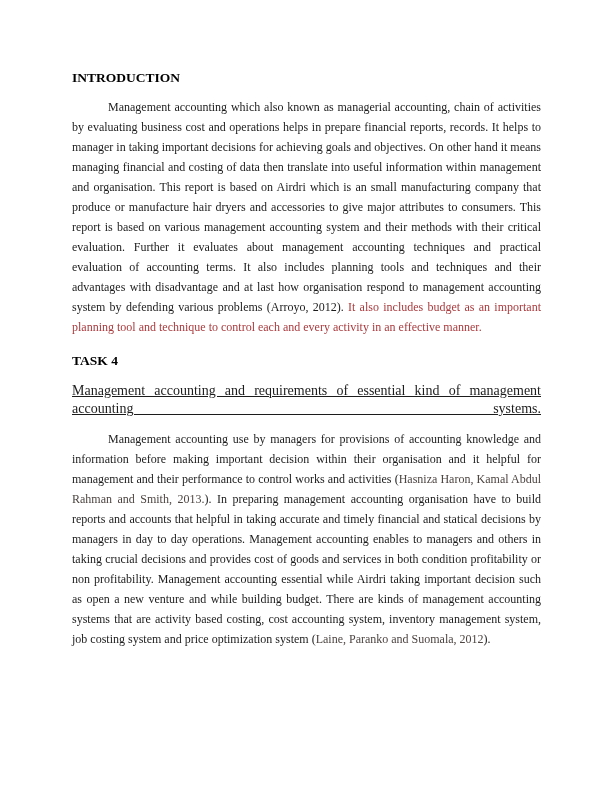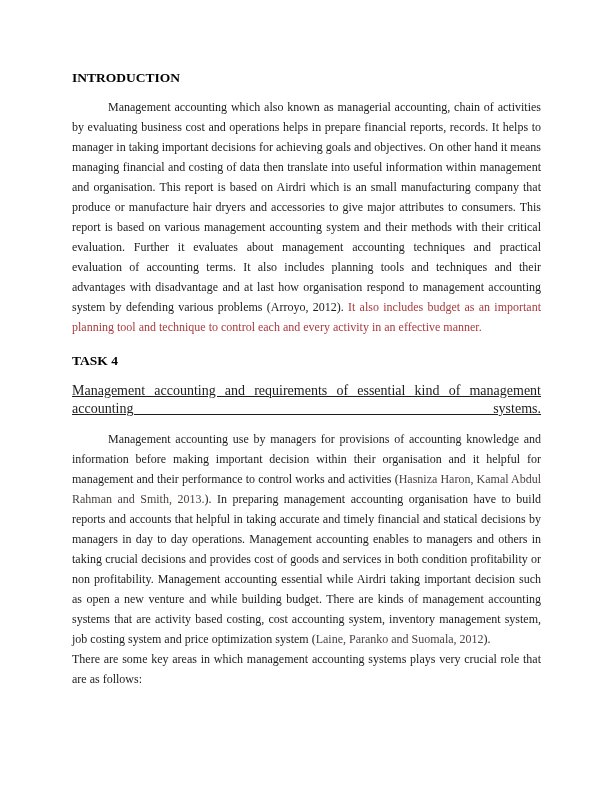--- a/index.html
+++ b/index.html
@@ -60,15 +60,14 @@
   <h1 class="doc-heading">INTRODUCTION</h1>
 
   <p class="para indent"><span class="run-normal">Management accounting which also known as managerial accounting, chain of activities by evaluating business cost and operations helps in prepare financial reports, records. It helps to manager in taking important decisions for achieving goals and objectives. On other hand it means managing financial and costing of data then translate into useful information within management and organisation. This report is based on Airdri which is an small manufacturing company that produce or manufacture hair dryers and accessories to give major attributes to consumers. This report is based on various management accounting system and their methods with their critical evaluation. Further it evaluates about management accounting techniques and practical evaluation of accounting terms. It also includes planning tools and techniques and their advantages with disadvantage and at last how organisation respond to management accounting system by defending various problems (Arroyo,  2012). </span><span class="run-red">It also includes budget as an important planning tool and technique to control each and every activity in an effective manner.</span></p>
 
   <h1 class="doc-heading task">TASK 4</h1>
 
   <h2 class="sub-underlined">Management accounting and requirements of essential kind of management accounting systems.</h2>
 
   <p class="para indent"><span class="run-normal">Management accounting use by managers for provisions of accounting knowledge and information before making important decision within their organisation and it helpful for management and their performance to control works and activities (</span><span class="run-citation">Hasniza Haron,  Kamal Abdul Rahman  and Smith,  2013.</span><span class="run-normal">). In preparing management accounting organisation have to build reports and accounts that helpful in taking accurate and timely financial and statical decisions by managers in day to day operations. Management accounting enables to managers and others in taking crucial decisions and provides cost of goods and services in both condition profitability or non profitability. Management accounting essential while Airdri taking important decision such as open a new venture and while building budget. There are kinds of management accounting systems that are activity based costing, cost accounting system, inventory management system, job costing system and price optimization system (</span><span class="run-citation">Laine,  Paranko and Suomala,  2012</span><span class="run-normal">).</span></p>
 
-  <p class="para"><span class="run-normal">There are some key areas in which management accounting systems  plays very crucial role that are as follows:</span></p>
 
 </div>
 
 </body></html>

